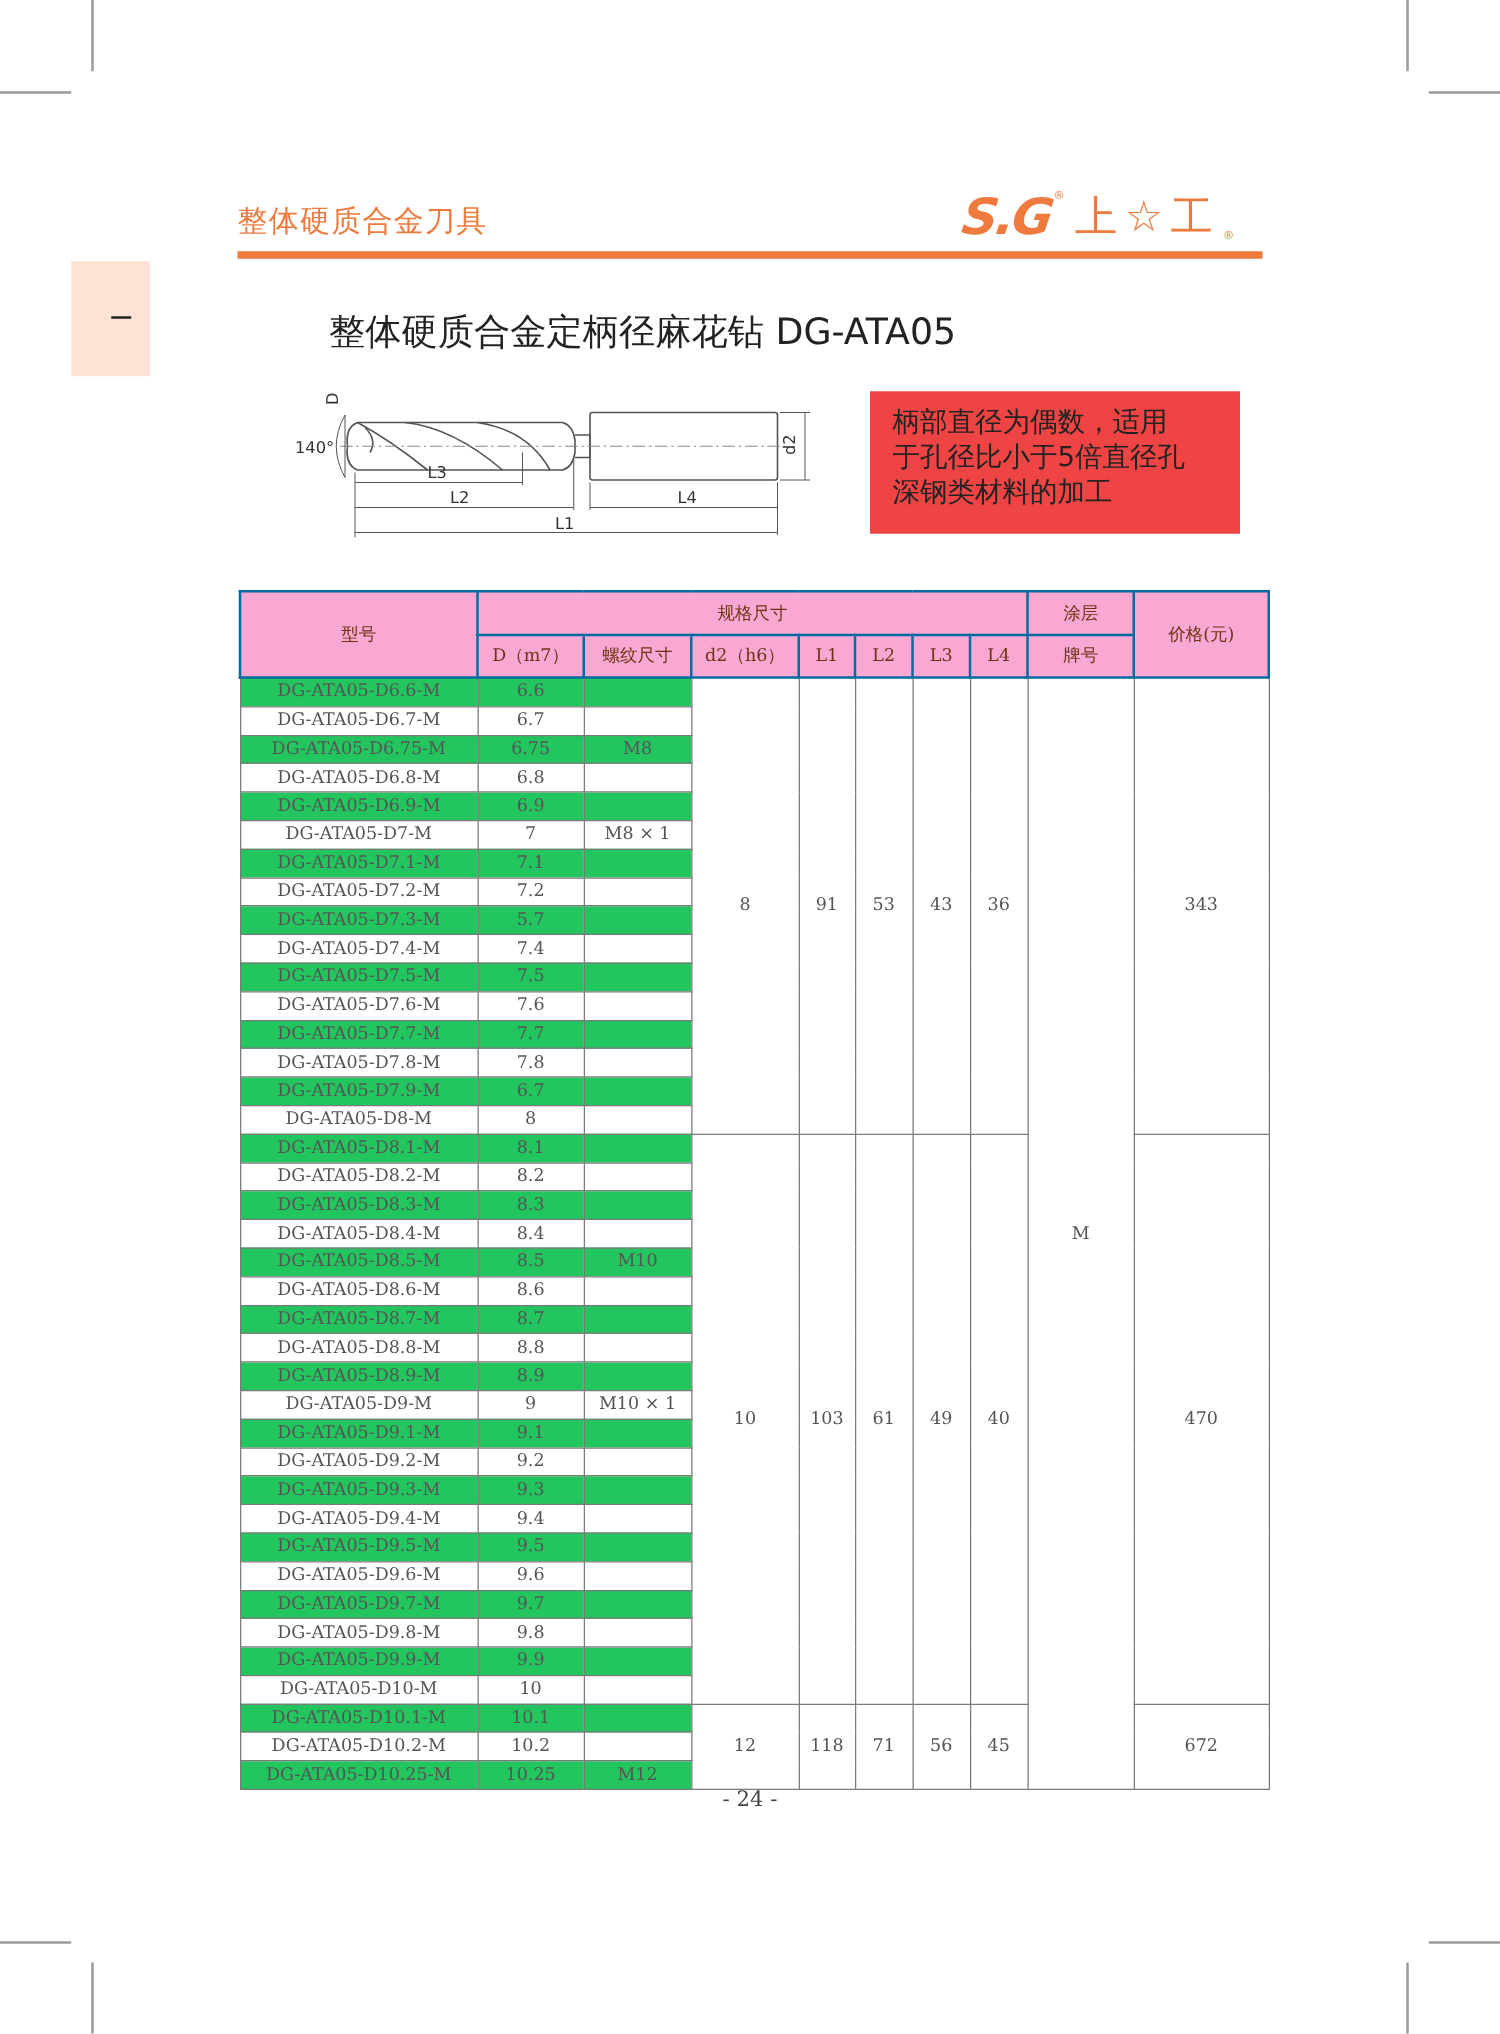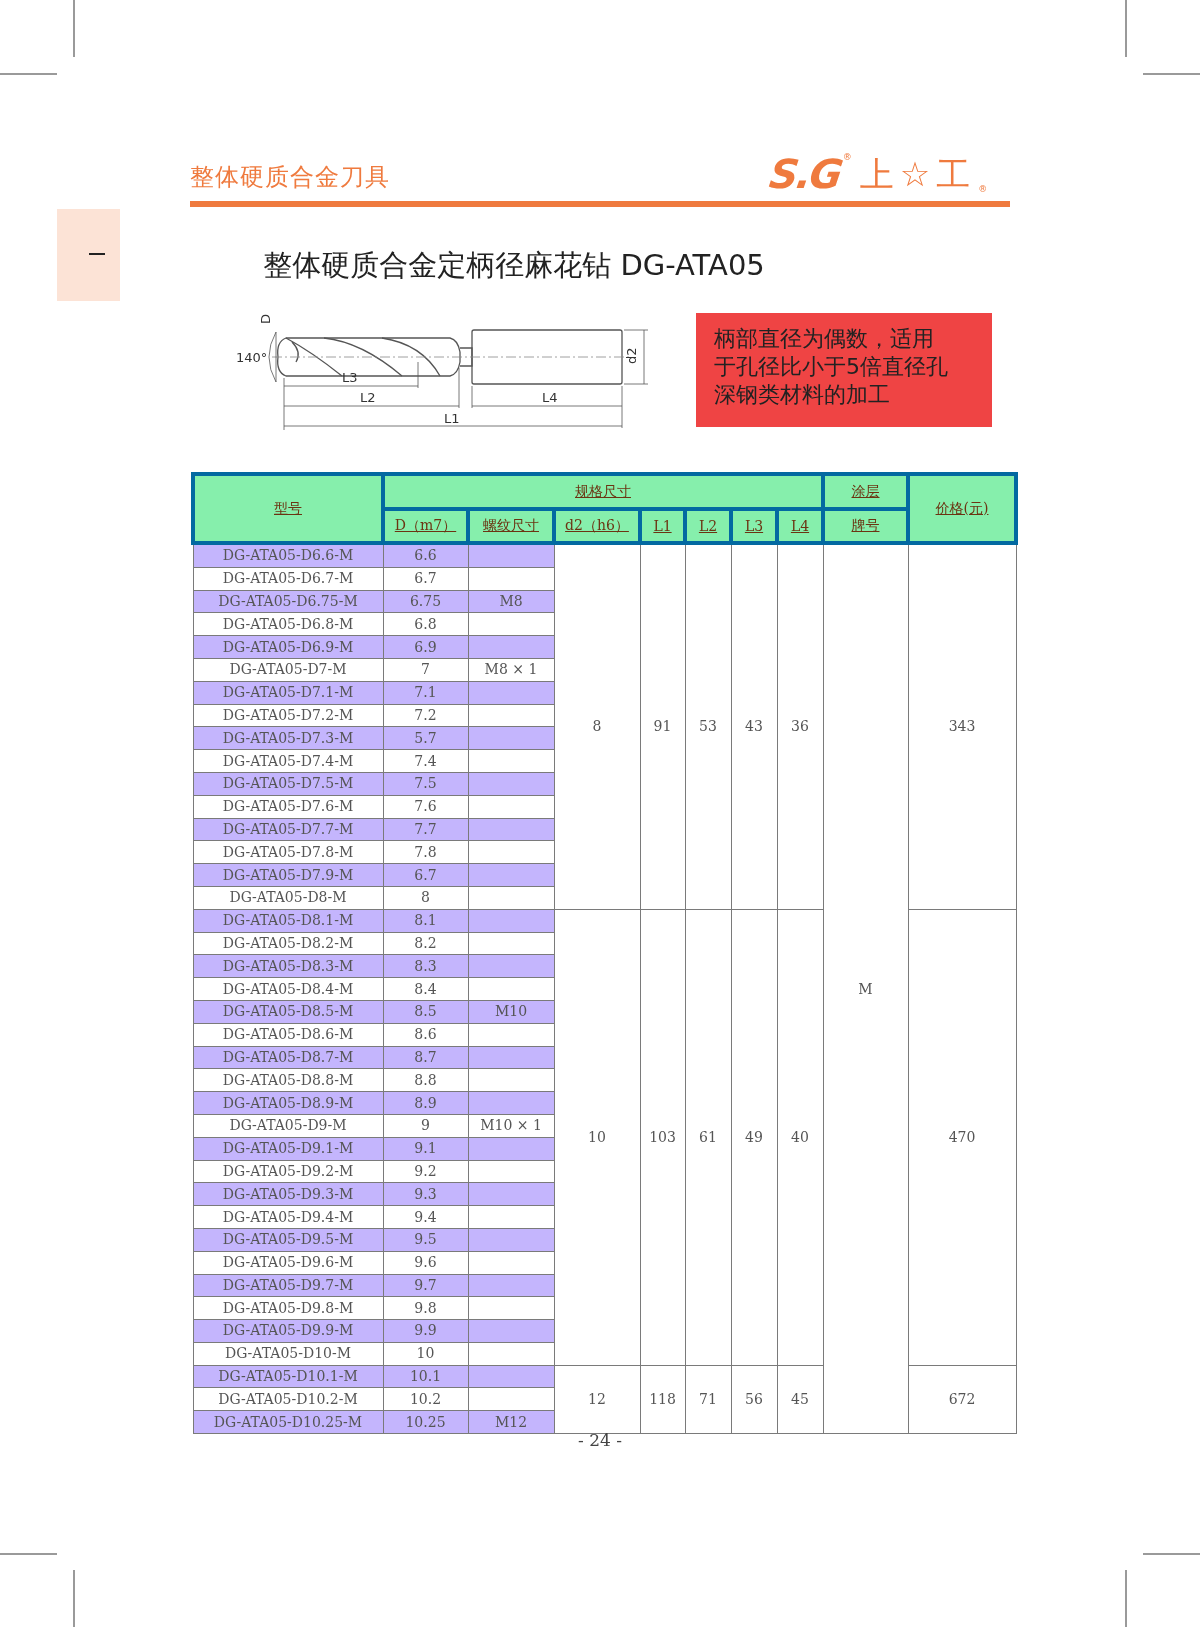--- a/index.html
+++ b/index.html
@@ -13,23 +13,23 @@
   .logo { position:absolute; left:770px; top:150px; height:44px; display:flex; align-items:flex-end; color:#ef7a3e; }
   .logo .sg { font-family:"DejaVu Sans", sans-serif; font-weight:bold; font-style:italic; font-size:40px; line-height:40px; letter-spacing:-2px; transform:skewX(-8deg); }
   .logo .reg { font-size:9px; align-self:flex-start; margin:2px 8px 0 2px; }
   .logo .cn { font-size:34px; line-height:40px; letter-spacing:6px;text-align:right; }
   .logo .reg2 { font-size:9px; margin-left:2px; }
   .product-title { position:absolute; left:0; width:1028px; top:246px; text-align:center; font-size:29px; color:#222; }
   .diagram { position:absolute; left:232px; top:302px; width:420px; height:140px; }
   .note { position:absolute; left:696px; top:313px; width:296px; height:114px; background:#ef4444; }
   .note p { margin:0; padding:12px 0 0 18px; font-size:22px; line-height:28px; color:#222; }
   table.spec { position:absolute; left:191px; top:472px; border-collapse:collapse; font-family:"DejaVu Serif", serif; font-size:14px; color:#555; }
-  table.spec th { background:#86efac; color:#6b3412; font-weight:normal; border:4px solid #0369a1; font-size:14px; padding:0;text-decoration:underline; }
+  table.spec th { background:#f9a8d4; color:#6b3412; font-weight:normal; border:2px solid #0369a1; font-size:14px; padding:0; }
   table.spec td { border:1px solid #7a7a7a; text-align:center; padding:0; height:21.8px; line-height:21px; }
-  table.spec tr.g td.alt { background:#c4b5fd;text-align:center; }
+  table.spec tr.g td.alt { background:#22c55e;text-align:center; }
   .page-num { position:absolute; left:0; width:1200px; top:1430px; text-align:center; font-family:"DejaVu Serif", serif; font-size:17px; color:#444; }
 </style>
 </head>
 <body>
 
 <div class="crop" style="left:73px;top:0;width:2px;height:57px;"></div>
 <div class="crop" style="left:0;top:73px;width:57px;height:2px;"></div>
 <div class="crop" style="left:1125px;top:0;width:2px;height:57px;"></div>
 <div class="crop" style="left:1143px;top:73px;width:57px;height:2px;"></div>
 <div class="crop" style="left:0;top:1553px;width:57px;height:2px;"></div>

